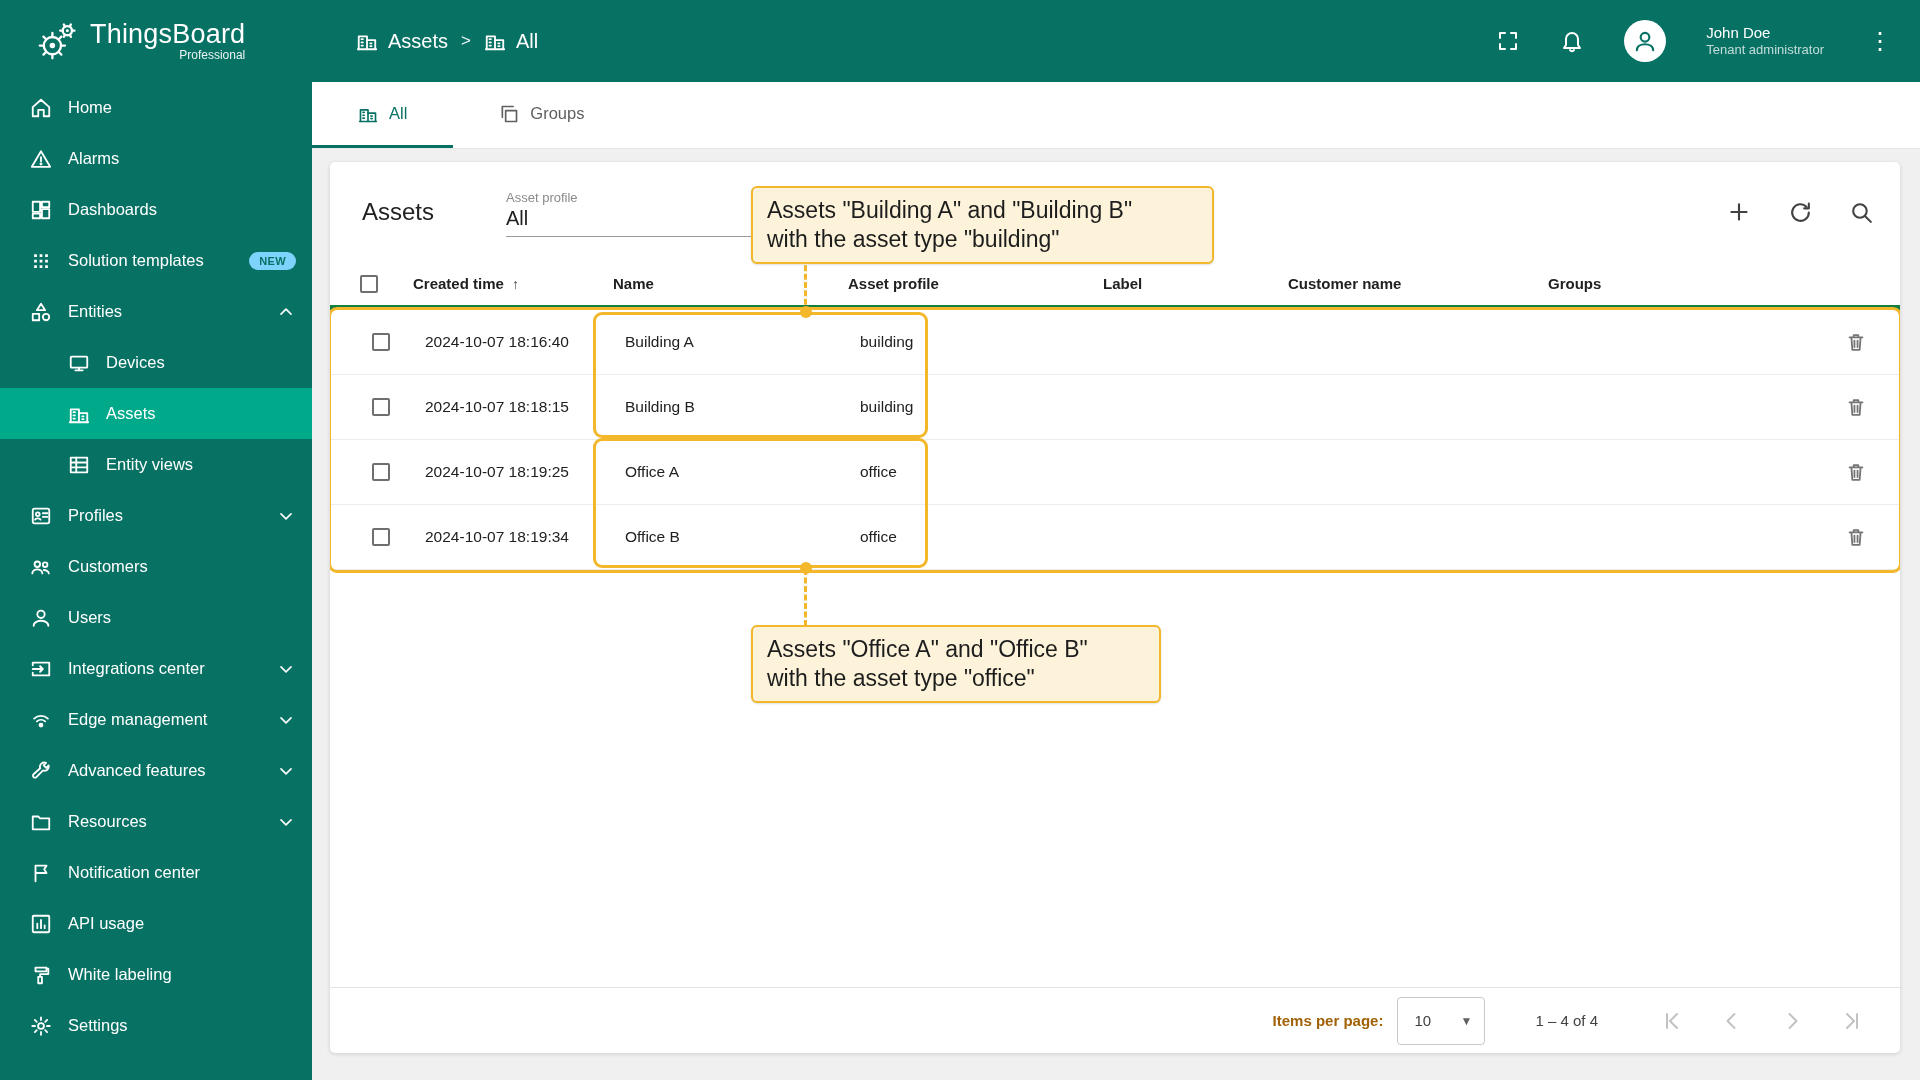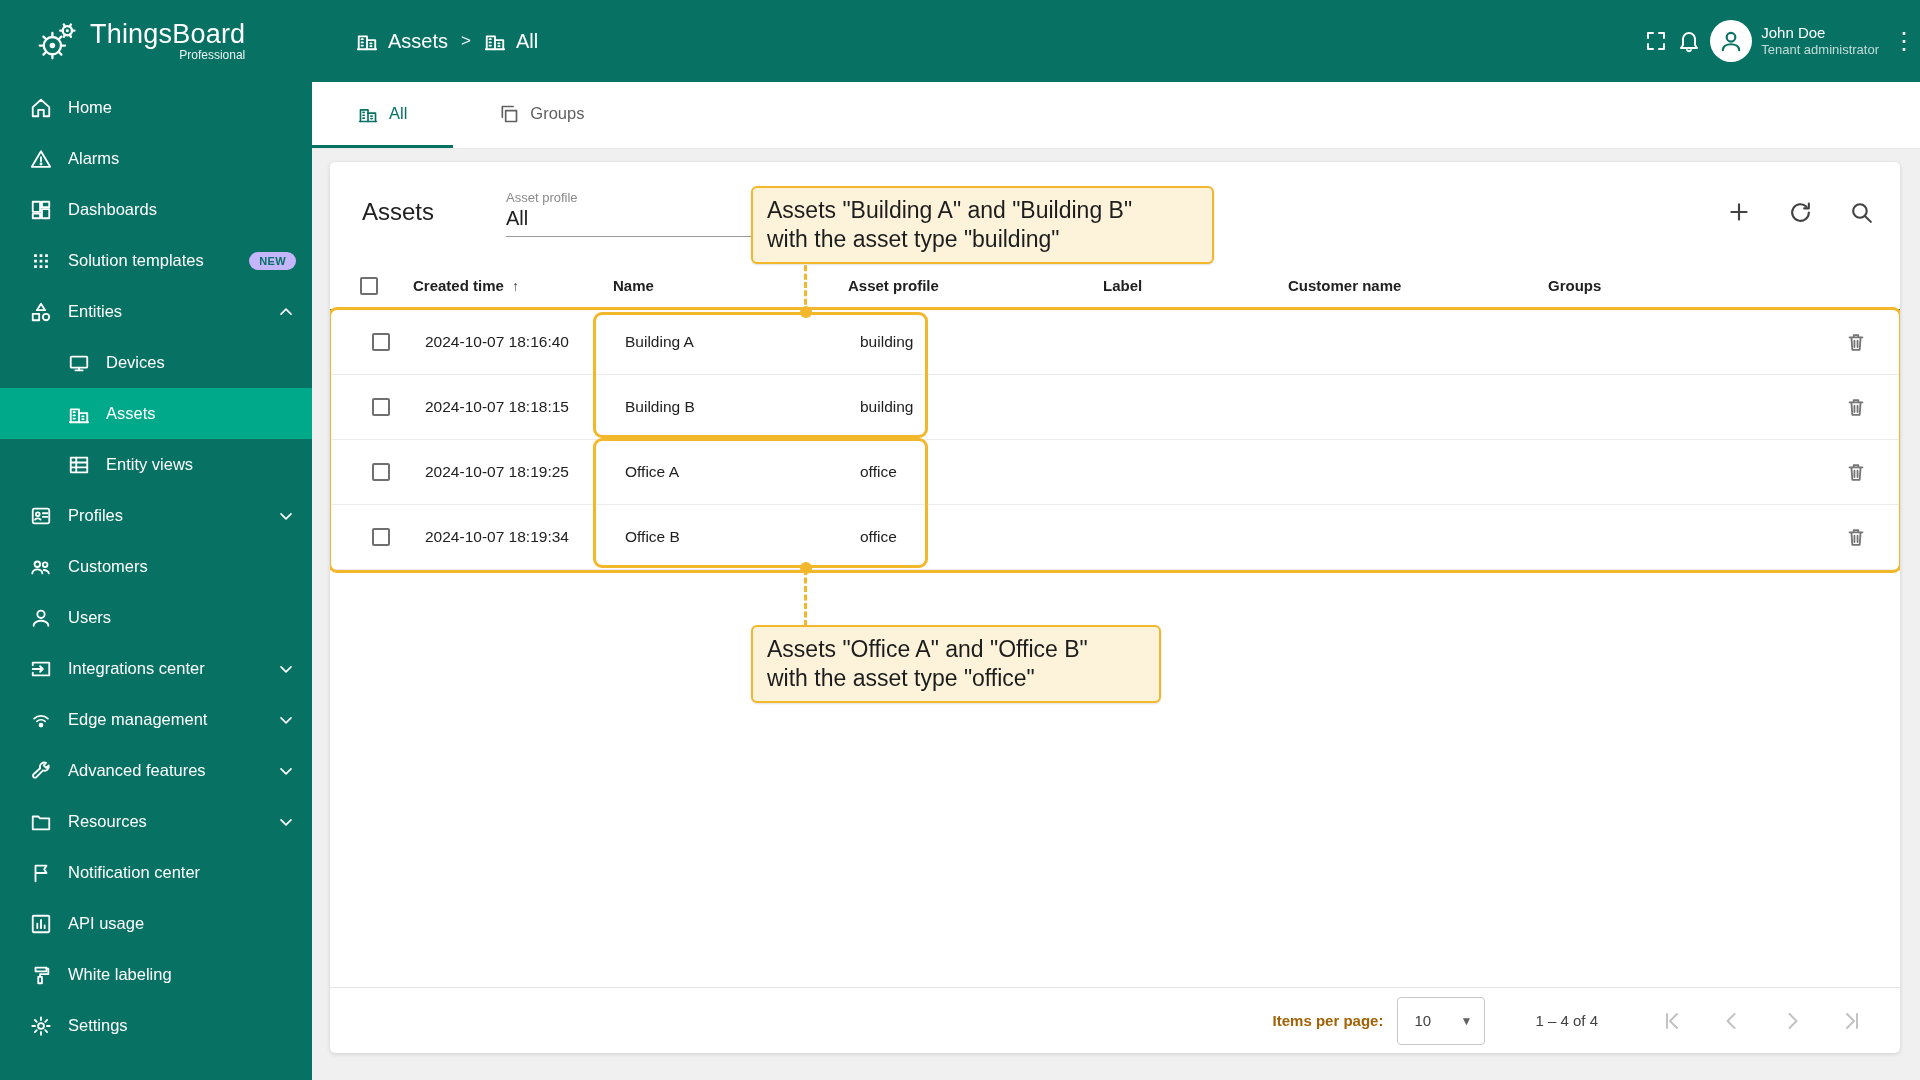--- a/index.html
+++ b/index.html
@@ -18,34 +18,34 @@
 
   
   .topbar{grid-column:1/3;background:var(--primary);display:flex;align-items:center;color:#fff;}
   .logo-area{width:312px;display:flex;align-items:center;padding-left:34px;gap:10px;flex:none;}
   .logo-text{display:flex;flex-direction:column;align-items:flex-end;}
   .logo-name{font-size:27px;font-weight:500;letter-spacing:.2px;line-height:1.05;}
   .logo-sub{font-size:12px;opacity:.92;line-height:1.1;}
   .breadcrumb{display:flex;align-items:center;gap:13px;margin-left:44px;font-size:20px;font-weight:500;}
   .crumb{display:flex;align-items:center;gap:10px;}
   .crumb-sep{font-size:17px;opacity:.95;}
-  .topbar-right{margin-left:auto;display:flex;align-items:center;gap:9px;}
+  .topbar-right{margin-left:auto;display:flex;align-items:center;gap:40px;padding-right:24px;}
   .avatar{width:42px;height:42px;border-radius:50%;background:#fff;display:flex;align-items:center;justify-content:center;color:var(--primary);}
   .user-block{display:flex;flex-direction:column;line-height:1.3;}
   .user-name{font-size:15px;}
   .user-role{font-size:13px;color:rgba(255,255,255,.75);}
   .kebab{font-size:24px;line-height:1;padding:0 4px;cursor:pointer;}
 
   
   .sidebar{background:var(--primary);color:#fff;overflow:hidden;}
   .nav-item{height:51px;display:flex;align-items:center;padding-left:30px;gap:16px;font-size:16.5px;font-weight:500;cursor:pointer;}
   .nav-item.sub{padding-left:68px;}
   .nav-item.active{background:var(--active_item);}
   .nav-label{white-space:nowrap;}
-  .badge-new{margin-left:auto;margin-right:16px;background:#c4b5fd;color:var(--primary);font-size:11px;font-weight:700;padding:3px 10px;border-radius:11px;letter-spacing:.4px;}
+  .badge-new{margin-left:auto;margin-right:16px;background:#7dd3fc;color:var(--primary);font-size:11px;font-weight:700;padding:3px 10px;border-radius:11px;letter-spacing:.4px;}
   .chev{margin-left:auto;margin-right:16px;}
 
   
   .main{display:flex;flex-direction:column;background:#f0f0f0;overflow:hidden;}
   .tabbar{background:#fff;height:67px;display:flex;align-items:stretch;border-bottom:1px solid #e8e8e8;flex:none;}
   .tab{display:flex;align-items:center;gap:11px;padding:0 46px;font-size:16.5px;font-weight:500;color:#606060;cursor:pointer;border-bottom:3px solid transparent;}
   .tab.active{color:var(--primary);border-bottom-color:var(--primary);}
   .content{flex:1;padding:13px 20px 27px 18px;overflow:hidden;}
   .card{position:relative;background:#fff;border-radius:5px;box-shadow:0 1px 4px rgba(0,0,0,.14);height:100%;display:flex;flex-direction:column;overflow:hidden;}
 
@@ -55,21 +55,21 @@
   .filter-field{width:270px;position:relative;padding-top:2px;}
   .filter-label{font-size:13px;color:#8a8a8a;display:block;margin-bottom:2px;}
   .filter-value-row{display:flex;align-items:center;justify-content:space-between;border-bottom:1px solid #9a9a9a;padding-bottom:6px;}
   .filter-value{font-size:20px;color:#212121;}
   .filter-clear{font-size:21px;color:#616161;cursor:pointer;line-height:1;}
   .toolbar-actions{margin-left:auto;display:flex;align-items:center;gap:36px;color:#424242;}
   .tool-btn{cursor:pointer;}
 
   
   .grid-row{display:grid;grid-template-columns:70px 200px 235px 255px 185px 260px 1fr 88px;align-items:center;}
-  .thead{height:48px;flex:none;border-bottom:1px solid #15803d;font-size:15px;font-weight:700;color:#212121;}
+  .thead{height:48px;flex:none;border-bottom:5px solid #15803d;font-size:15px;font-weight:700;color:#212121;}
   .cell{padding-left:13px;white-space:nowrap;overflow:hidden;}
   .cell-check{display:flex;justify-content:flex-start;padding-left:30px;}
   .checkbox{width:18px;height:18px;border:2px solid #6f6f6f;border-radius:2px;background:#fff;cursor:pointer;}
   .sort{display:inline-block;margin-left:8px;font-size:14px;color:#424242;}
   .trow{height:65px;flex:none;border-bottom:1px solid #ececec;font-size:15.5px;color:#212121;padding-left:12px;}
   .cell-actions{display:flex;justify-content:center;color:#757575;}
   .spacer{flex:1;}
 
   
   .pagination{height:66px;flex:none;border-top:1px solid #e4e4e4;display:flex;align-items:center;justify-content:flex-end;padding-right:36px;color:#424242;font-size:15px;}

